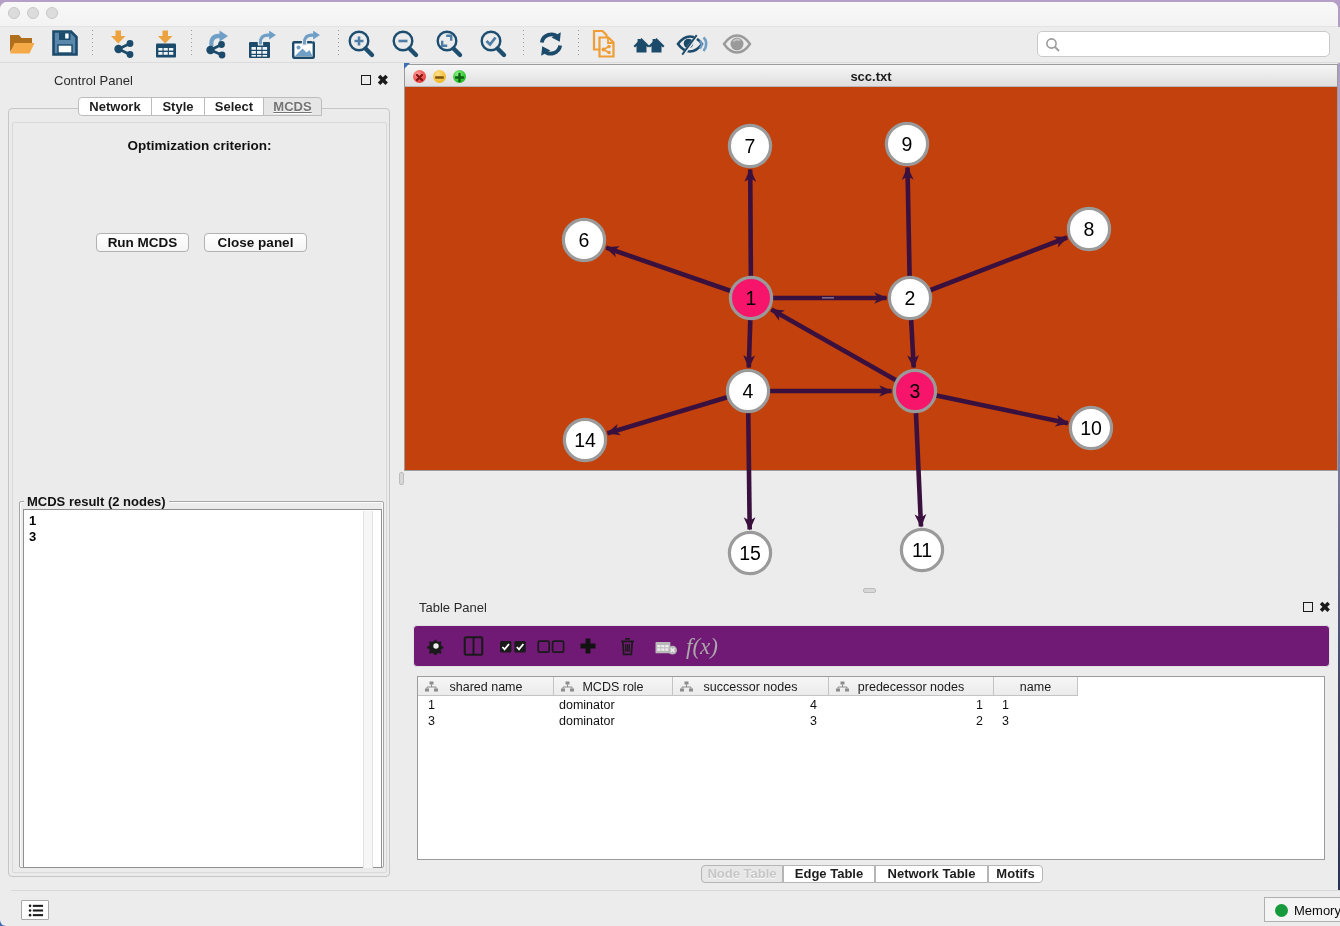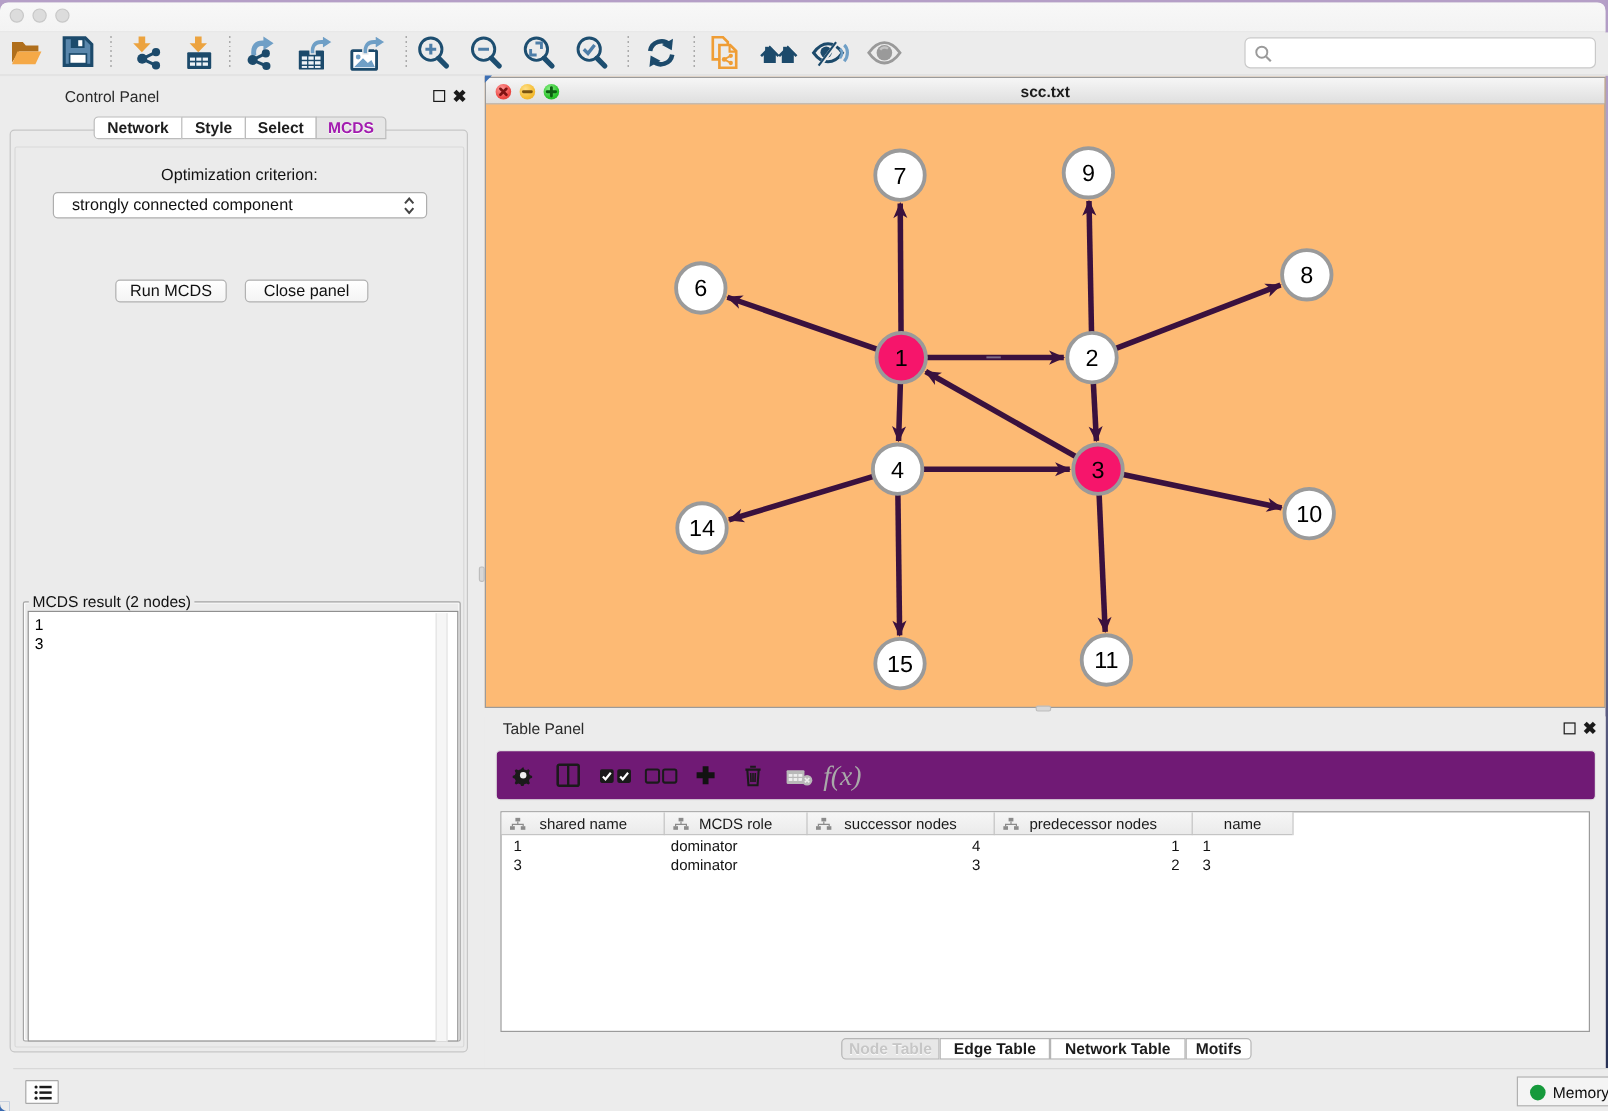--- a/index.html
+++ b/index.html
@@ -27,40 +27,40 @@
             border:1px solid #c9c9c9; border-radius:5px; }
   
   .cpanel { position:absolute; left:0; top:64px; width:404px; height:826px; background:#ececec; }
   .ptitle { position:absolute; font-size:13px; color:#2b2b2b; }
   .float-ico { position:absolute; width:10px; height:10px; border:1.6px solid #1a1a1a; }
   .close-ico { position:absolute; font-size:14px; color:#1a1a1a; font-weight:bold; line-height:12px; }
   .tabwrap { position:absolute; left:8px; top:44px; width:382px; height:769px;
              border:1px solid #c6c6c6; border-radius:4px; background:#ebebeb; }
   .cptab { position:absolute; top:33px; height:19px; background:#fff; border:1px solid #bcbcbc;
            font-size:13px; font-weight:600; color:#1d1d1d; text-align:center; line-height:17px; z-index:3; }
-  .cptab.sel { background:#e6e6e6; color:#a21caf; text-shadow:0 1px 0 #ffffff; }
+  .cptab.sel { background:#e6e6e6; color:#737373; text-shadow:0 1px 0 #ffffff;text-decoration:underline; }
   .cpinner { position:absolute; left:12px; top:58px; width:375px; height:751px;
-             border:1px solid #d9d9d9; background:#ebebeb; border-radius:2px; }
+             border:1px solid #d9d9d9; background:#ebebeb; border-radius:2px;font-weight:bold; }
   .optlabel { position:absolute; left:0; top:15px; width:100%; text-align:center; font-size:13.5px; color:#111; }
   .combo { position:absolute; left:31px; top:37px; width:312px; height:22px; background:#fff;
            border:1px solid #aeaeae; border-radius:4px; font-size:13.5px; color:#111; line-height:20px;
            padding-left:15px; }
   .btn { position:absolute; height:19px; background:linear-gradient(#ffffff,#f4f4f4); border:1px solid #b2b2b2;
          border-radius:4px; font-size:13.5px; color:#111; text-align:center; line-height:17px;margin-top:40px; }
   .fieldset { position:absolute; left:6px; top:378px; width:365px; height:367px;
               border:1px solid #a5a5a5; border-radius:2px; box-shadow:inset 0 0 0 1px #fdfdfd; }
   .legend { position:absolute; left:4px; top:-8px; background:#ebebeb; padding:0 3px;
             font-size:13px; color:#111; }
   .resultbox { position:absolute; left:3px; top:7px; width:359px; height:359px; background:#fff;
                border:1px solid #909090; font-size:13px; color:#000; padding:3px 0 0 5px; line-height:16px; }
   .vsb { position:absolute; right:8px; top:1px; width:10px; height:357px; background:#f6f6f6;
          border-left:1px solid #e3e3e3; border-right:1px solid #e3e3e3; }
   
-  .netwin { position:absolute; left:404px; top:64px; width:934px; height:526px;
-            border:1px solid #9b9b9b; background:#fdba74; }
+  .netwin { position:absolute; left:404px; top:64px; width:934px; height:407px;
+            border:1px solid #9b9b9b; background:#c2410c; }
   .nettitle { position:absolute; left:0; top:0; width:100%; height:22px;
               background:linear-gradient(#f6f6f6,#dfdfdf); border-bottom:1px solid #b8b8b8; }
   .nettitle .t { position:absolute; width:100%; text-align:center; top:4px; font-size:13px;
                  color:#1c1c1c; font-weight:600; }
   .mac { position:absolute; top:5px; width:13px; height:13px; border-radius:50%; }
   .graph { position:absolute; left:0; top:23px; }
   
   .tpanel { position:absolute; left:404px; top:597px; width:934px; height:293px; background:#ececec; }
   .ttool { position:absolute; left:9px; top:28px; width:917px; height:42px;
            border:1px solid #e2e2e2; border-radius:4px; background:#701a75; }
@@ -236,26 +236,20 @@
   <div class="ptitle" style="left:14px; top:9px;margin-left:40px;">Control Panel</div>
   <div class="float-ico" style="left:361px; top:11px;"></div>
   <div class="close-ico" style="left:377px; top:10px;">✖</div>
   <div class="tabwrap"></div>
   <div class="cptab" style="left:78px; width:74px; border-radius:4px 0 0 4px;">Network</div>
   <div class="cptab" style="left:151px; width:54px;">Style</div>
   <div class="cptab" style="left:204px; width:60px;">Select</div>
   <div class="cptab sel" style="left:263px; width:59px; border-radius:0 4px 0 0;">MCDS</div>
   <div class="cpinner">
     <div class="optlabel">Optimization criterion:</div>
-    <div class="combo">strongly connected component
-      <svg width="10" height="15" viewBox="0 0 10 15" style="position:absolute;right:9px;top:3px;">
-        <path d="M1.5 5.5 L5 1.5 L8.5 5.5" fill="none" stroke="#444" stroke-width="1.7"></path>
-        <path d="M1.5 9.5 L5 13.5 L8.5 9.5" fill="none" stroke="#444" stroke-width="1.7"></path>
-      </svg>
-    </div>
     <div class="btn" style="left:83px; top:70px; width:93px;">Run MCDS</div>
     <div class="btn" style="left:191px; top:70px; width:103px;">Close panel</div>
     <div class="fieldset">
       <div class="legend">MCDS result (2 nodes)</div>
       <div class="resultbox">1<br>3<div class="vsb"></div></div>
     </div>
   </div>
 </div>
 
 <div style="position:absolute;left:404px;top:63px;width:0;height:0;border-top:6px solid #3d6fb3;border-right:6px solid transparent;z-index:5;"></div>

